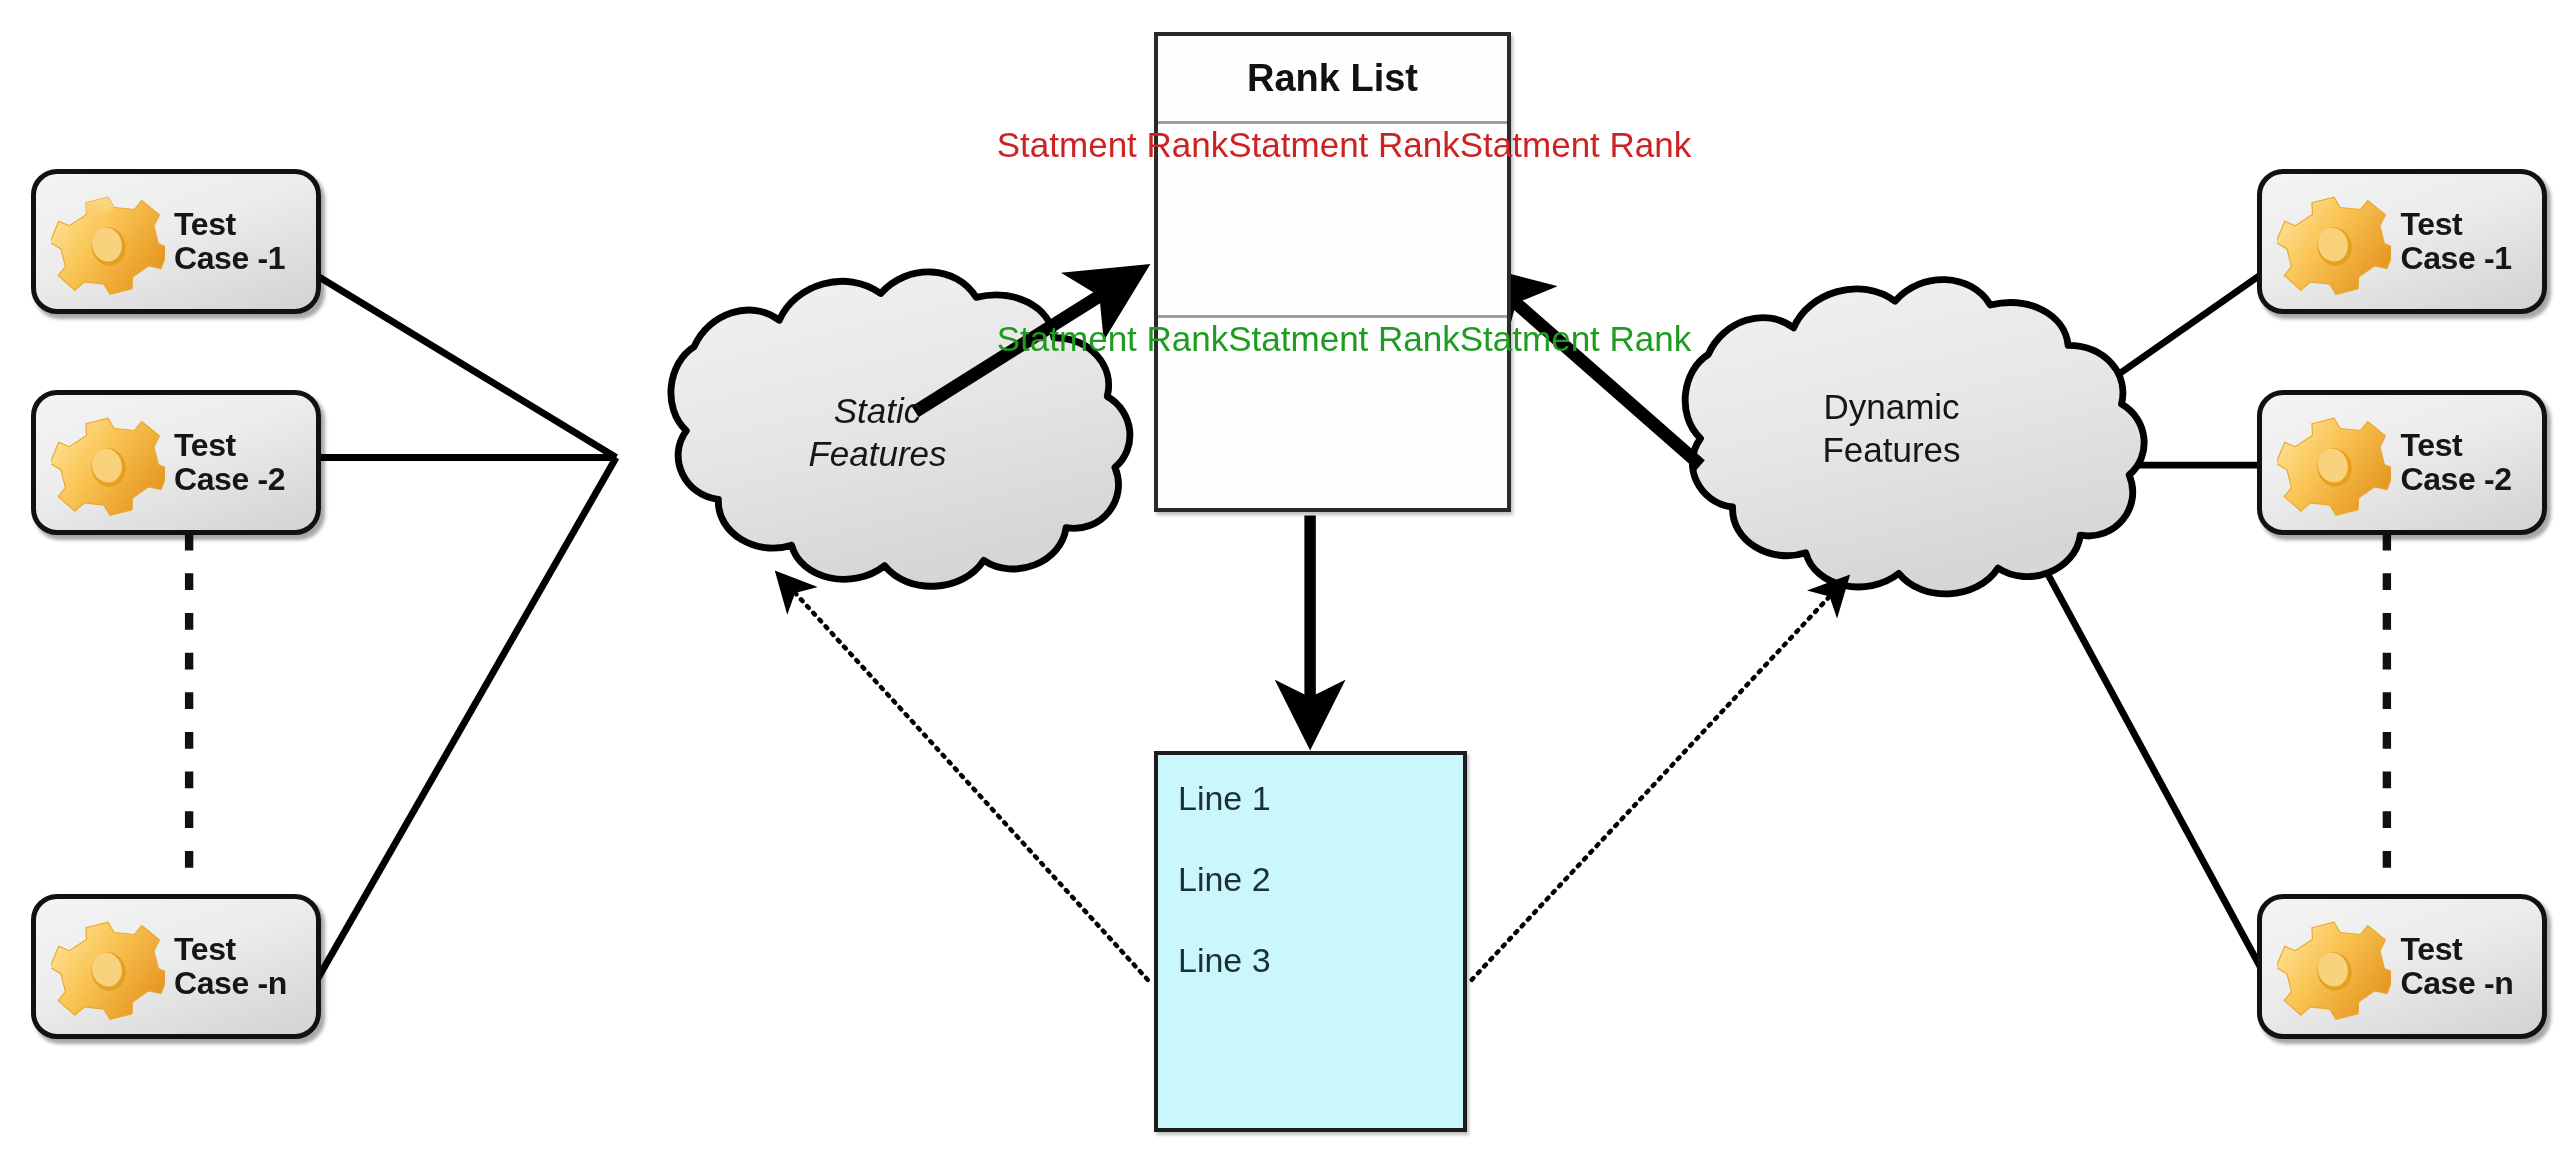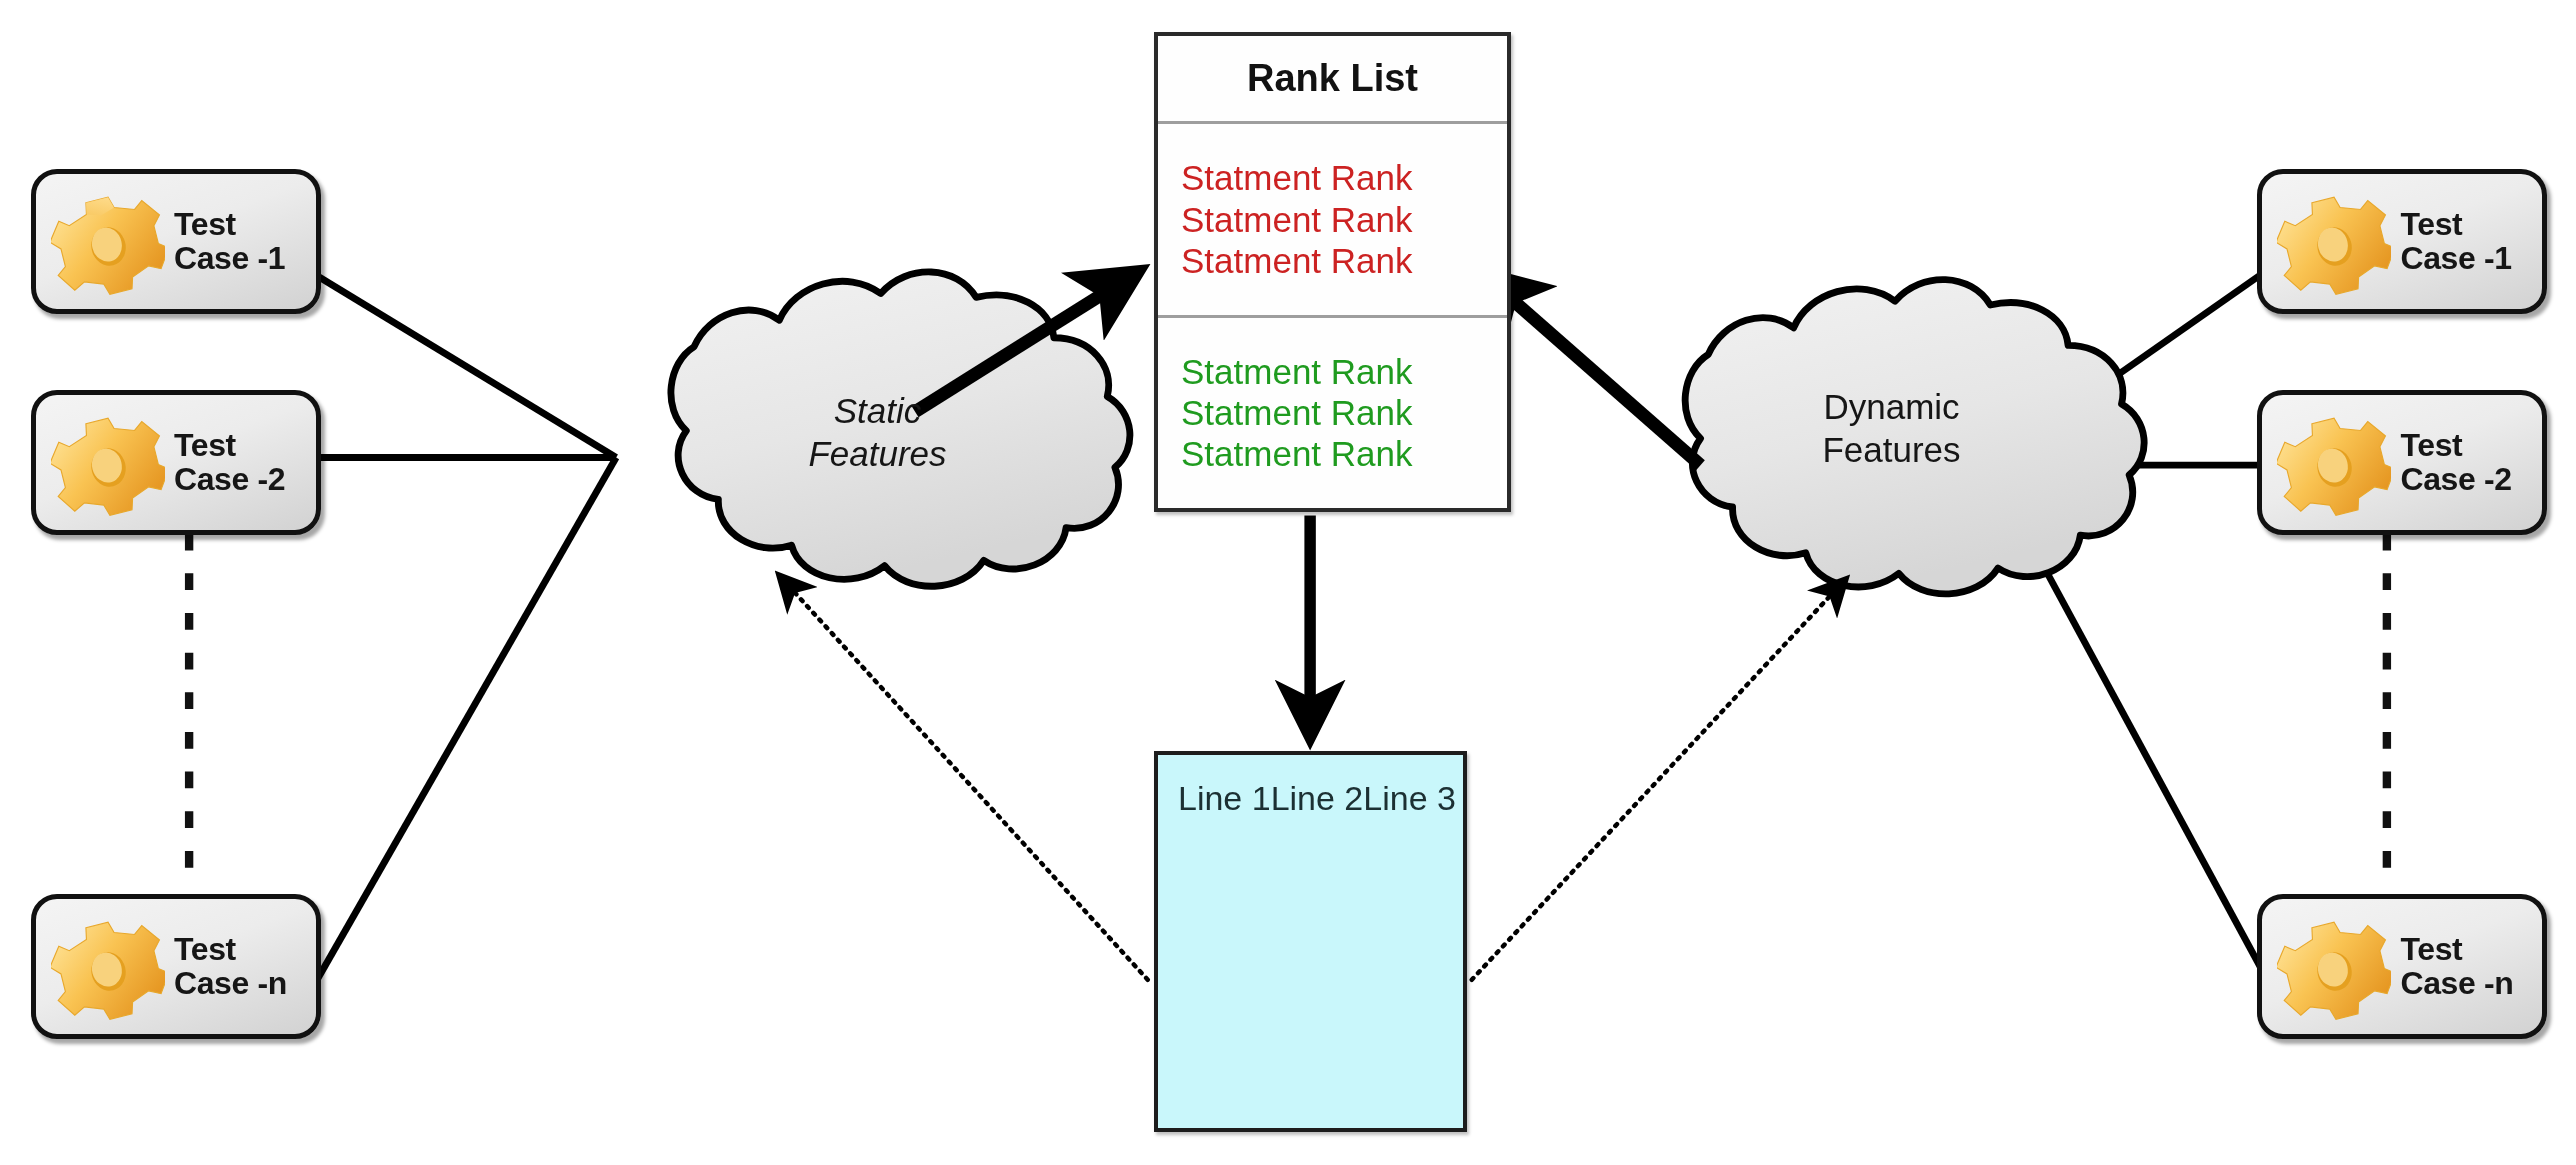--- a/index.html
+++ b/index.html
@@ -81,21 +81,21 @@
     align-items: center;
     justify-content: center;
     font-size: 38px;
     font-weight: bold;
     color: #121212;
     border-bottom: 3.1px solid #9e9e9e;
   }
   .rank-section {
     flex: 1 1 auto;
     display: flex;
-    flex-direction: column;
+    flex-direction: row;
     justify-content: center;
     padding-left: 23px;
   }
   .rank-section.red { border-bottom: 3.1px solid #9e9e9e; }
   .rank-entry {
     font-size: 35px;
     line-height: 1.18;
     white-space: nowrap;
   }
 
@@ -122,21 +122,21 @@
     font-size: 35px;
     color: #151515;
     background: linear-gradient(180deg, #fdfdfd 0%, #eaeaea 55%, #cfcfcf 100%);
     border-bottom: 3.1px solid #4a5b5e;
   }
   #code-body {
     flex: 1 1 auto;
     background: #c9f7fb;
     padding: 26px 0 0 20px;
     display: flex;
-    flex-direction: row;
+    flex-direction: column;
   }
   .code-line {
     font-size: 34px;
     color: #1c3033;
     line-height: 1.0;
     margin-bottom: 47px;
     white-space: nowrap;
   }
 
   

